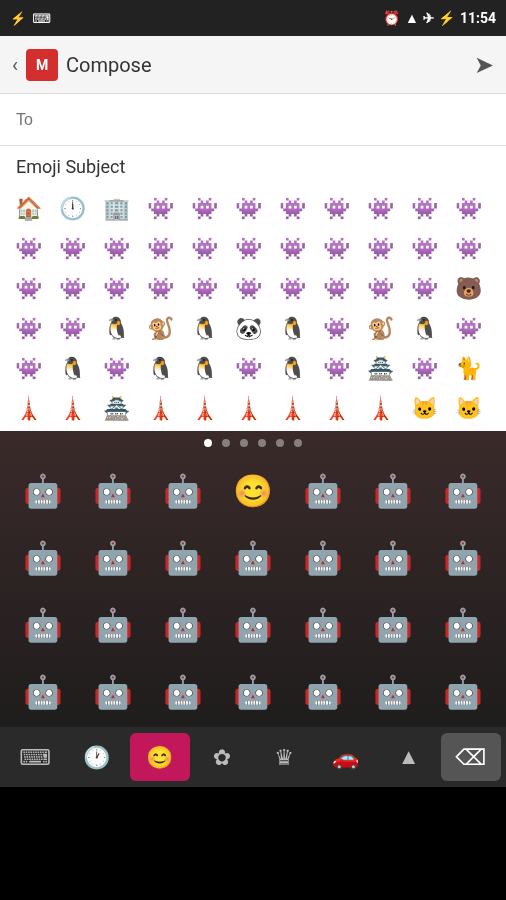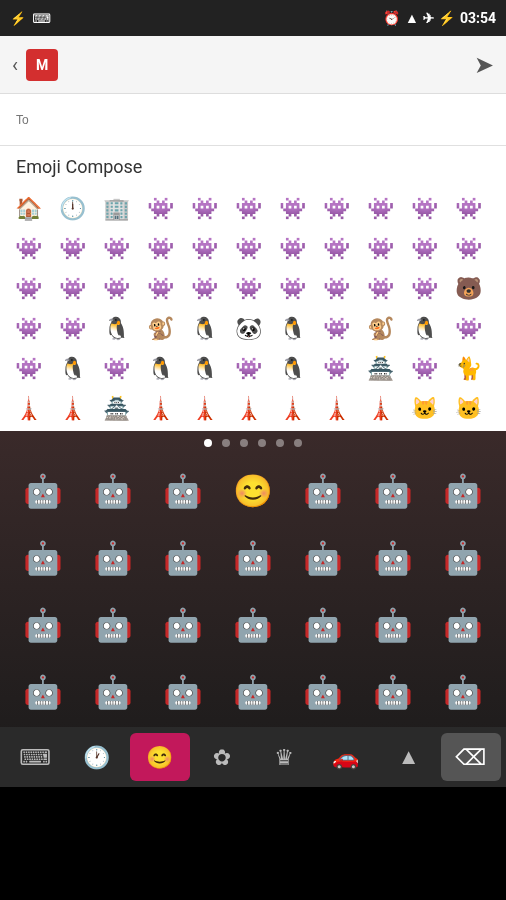--- a/index.html
+++ b/index.html
@@ -87,21 +87,21 @@
     .field-row {
       display: flex;
       align-items: center;
       padding: 0 16px;
       height: 52px;
       border-bottom: 1px solid #e0e0e0;
     }
     .field-row input {
       border: none;
       outline: none;
-      font-size: 12px;
+      font-size: 16px;
       color: #0c4a6e;
       width: 100%;
       background: transparent;
     }
 
     
     .emoji-kb-label {
       padding: 10px 16px 8px;
       font-size: 18px;
       color: #333;
@@ -214,41 +214,42 @@
 <div class="status-bar">
   <div class="status-left">
     <span>⚡</span>
     <span>⌨</span>
   </div>
   <div class="status-right">
     <span>⏰</span>
     <span>▲</span>
     <span>✈</span>
     <span>⚡</span>
-    <span>03:54</span>
+    <span>11:54</span>
   </div>
 </div>
 
 <div class="top-bar">
   <div class="top-bar-left">
     <span class="back-arrow">‹</span>
     <div class="gmail-icon">
       <span>M</span>
     </div>
+    <span class="compose-title">Compose</span>
   </div>
   <span class="send-btn">➤</span>
 </div>
 
 <div class="compose-area">
   <div class="field-row">
     <input type="text" placeholder="To" style="">
   </div>
 
   <div class="emoji-kb-label">
-    <span>Emoji Compose</span>
+    <span>Emoji Subject</span>
   </div>
 
   <div class="black-emoji-grid">
     <div class="emoji-row">
       <div class="emoji-cell">🏠</div>
       <div class="emoji-cell">🕛</div>
       <div class="emoji-cell">🏢</div>
       <div class="emoji-cell">👾</div>
       <div class="emoji-cell">👾</div>
       <div class="emoji-cell">👾</div>

